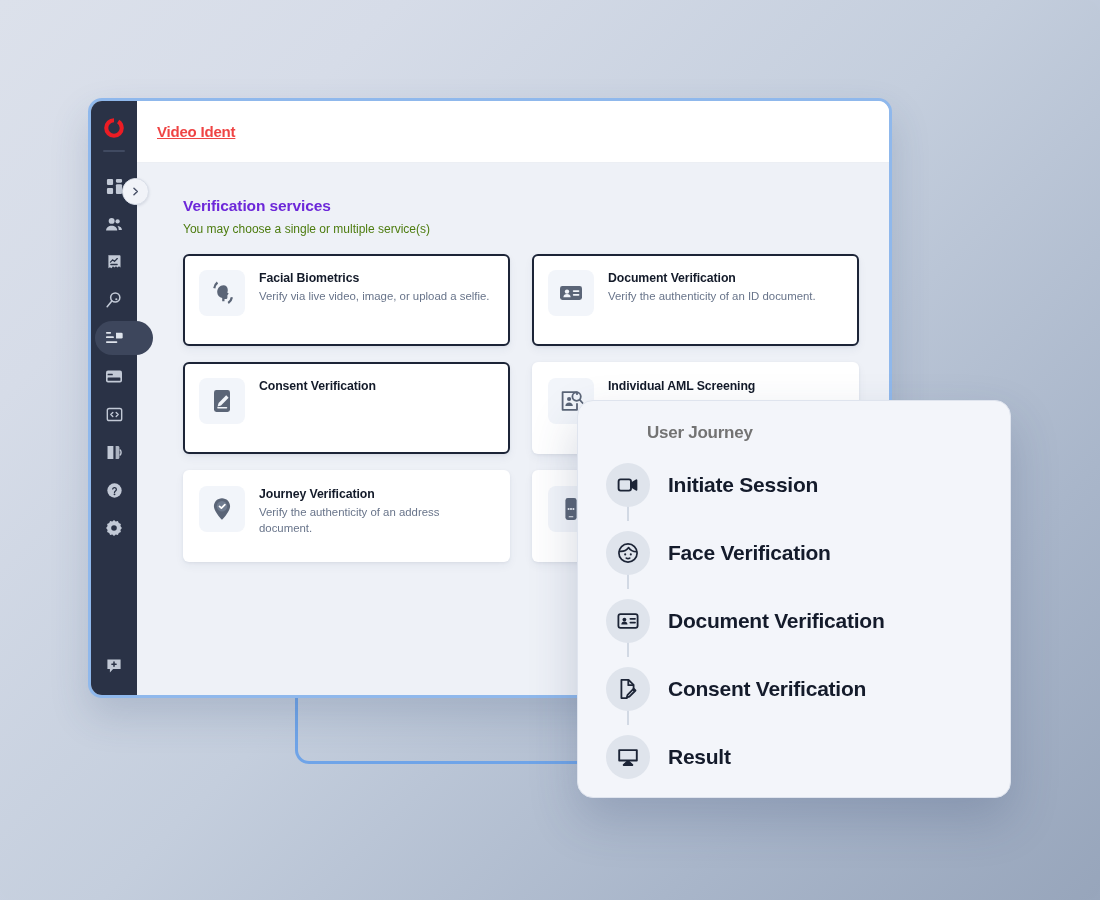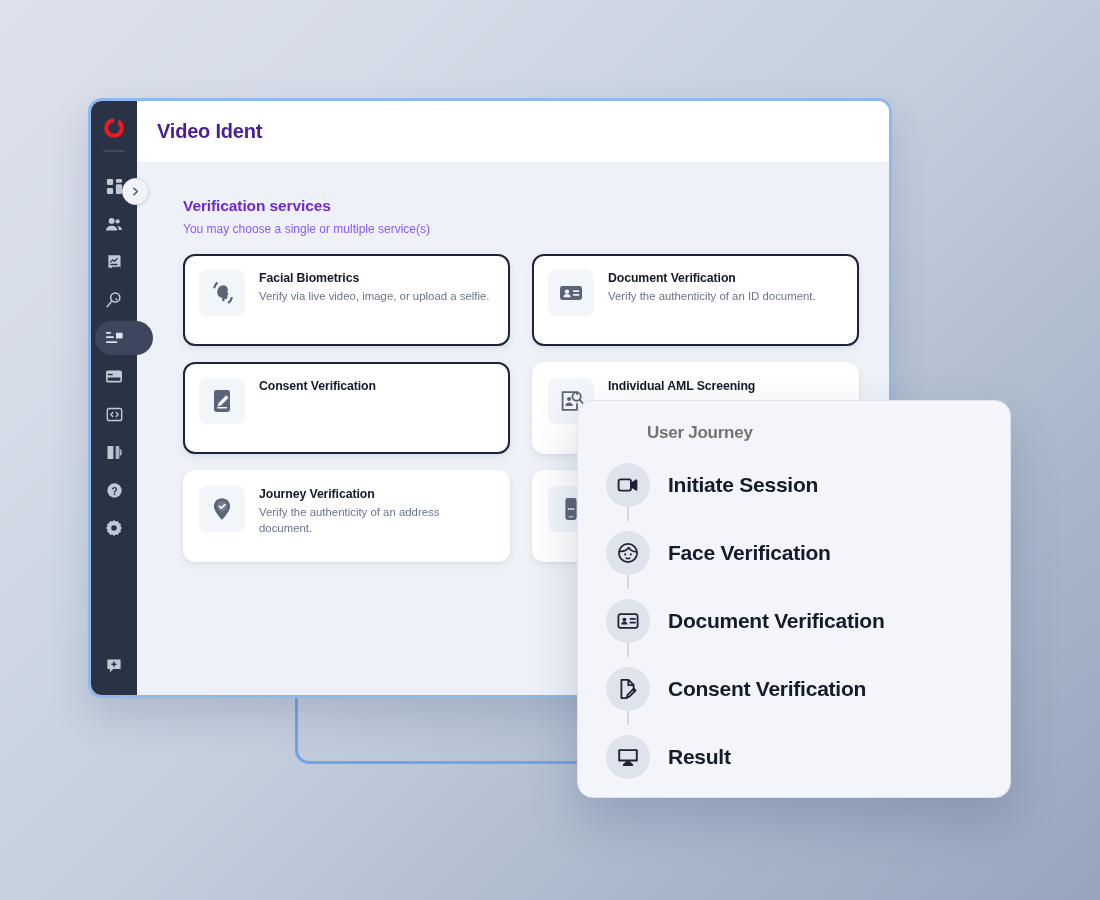--- a/index.html
+++ b/index.html
@@ -115,56 +115,57 @@
 
   .topbar {
     height: 62px;
     background: #ffffff;
     display: flex; align-items: center;
     padding-left: 20px;
     flex: 0 0 62px;
     border-bottom: 1px solid #eceff4;
   }
   .topbar h1 {
-    font-size: 20px;
+    font-size: 15px;
     font-weight: 700;
-    color: #4c1d95;
+    color: #ef4444;
     letter-spacing: -.2px;
+    text-decoration: underline;
   }
 
   .content {
     flex: 1 1 auto;
     background: #eef1f7;
     padding: 34px 30px 0 46px;
     overflow: hidden;
   }
 
   .section-title {
     font-size: 15.5px;
     font-weight: 700;
     color: #6d28d9;
     letter-spacing: -.1px;
   }
   .section-sub {
     margin-top: 7px;
     font-size: 12px;
-    color: #8b5cf6;
+    color: #4d7c0f;
   }
 
   
   .cards {
     margin-top: 18px;
     display: grid;
     grid-template-columns: 1fr 1fr;
     gap: 16px 22px;
     max-width: 676px;
   }
   .card {
     background: #ffffff;
-    border-radius: 12px;
+    border-radius: 6px;
     border: 2px solid transparent;
     padding: 14px 14px 14px 14px;
     display: flex;
     gap: 14px;
     min-height: 92px;
     box-shadow: 0 1px 3px rgba(40,55,90,.07), 0 4px 10px rgba(40,55,90,.05);
     cursor: pointer;
   }
   .card.selected { border-color: #1c2437; }
   .card-ico {

